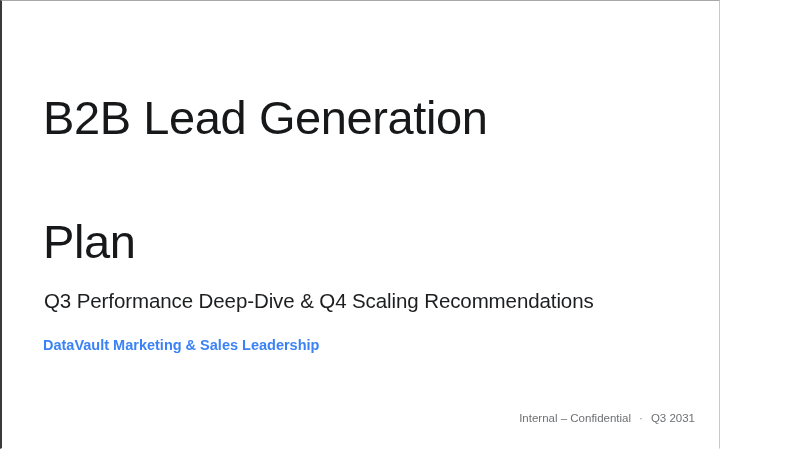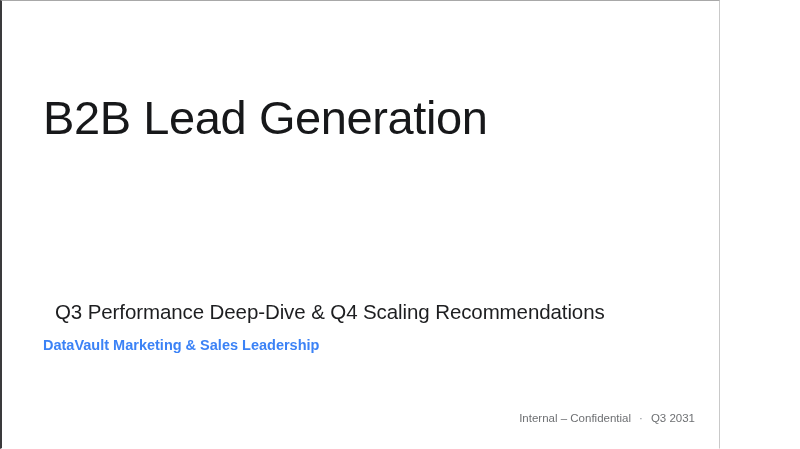--- a/index.html
+++ b/index.html
@@ -52,21 +52,21 @@
   }
 
   .subtitle-block {
     position: absolute;
     left: 0;
     top: 285px;
     right: 0;
   }
 
   .slide-subtitle {
-    margin: 12px;
+    margin: 1px;
     font-family: "Liberation Sans", sans-serif;
     font-weight: 400;
     font-size: 20.5px;
     line-height: 28px;
     letter-spacing: -0.1px;
     color: #1d1e20;
   }
 
   .byline-block {
     position: absolute;
@@ -108,20 +108,21 @@
 </head>
 <body>
 
 <div class="slide">
   <div class="slide-body">
 
     <div class="title-block">
       <h1 class="slide-title">
         <span>B2B Lead Generation</span><br>
         <br>
+        <span>Plan</span>
       </h1>
     </div>
 
     <div class="subtitle-block">
       <p class="slide-subtitle">Q3 Performance Deep-Dive &amp; Q4 Scaling Recommendations</p>
     </div>
 
     <div class="byline-block">
       <p class="slide-byline">DataVault Marketing &amp; Sales Leadership</p>
     </div>

